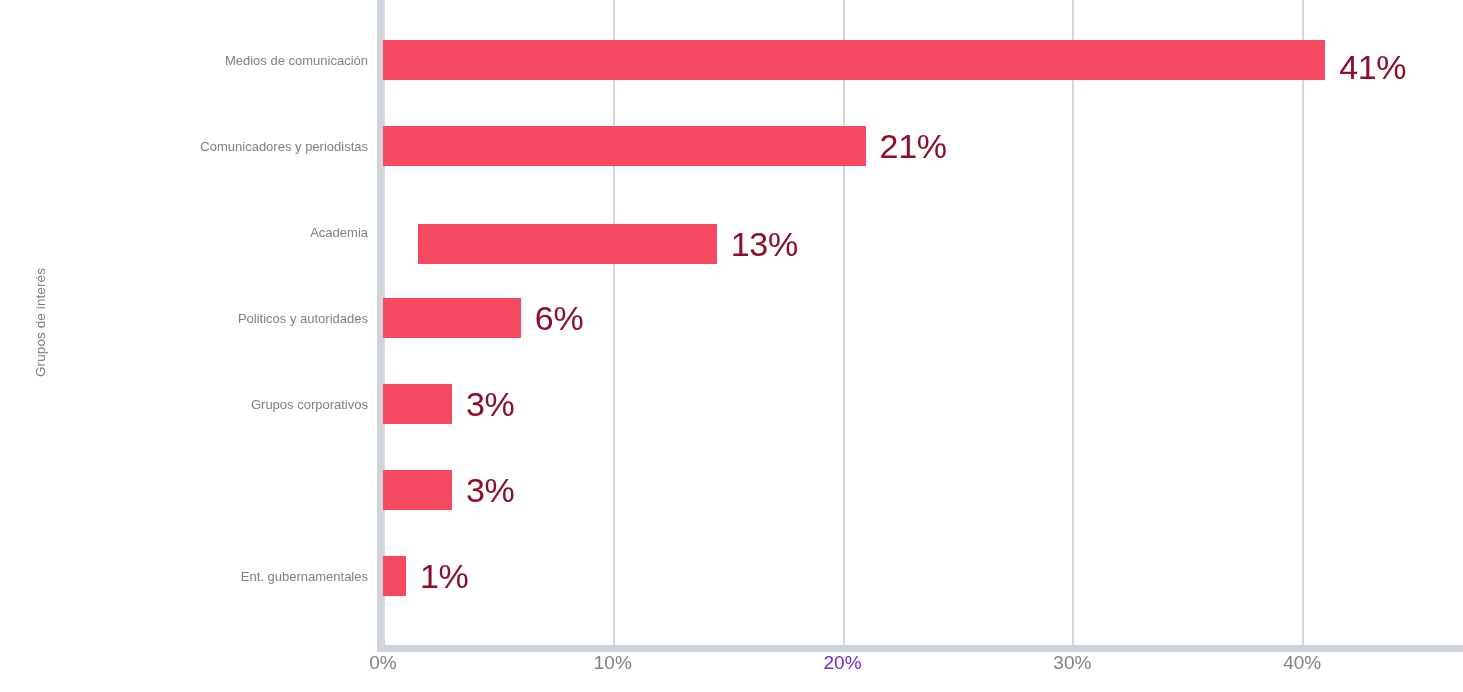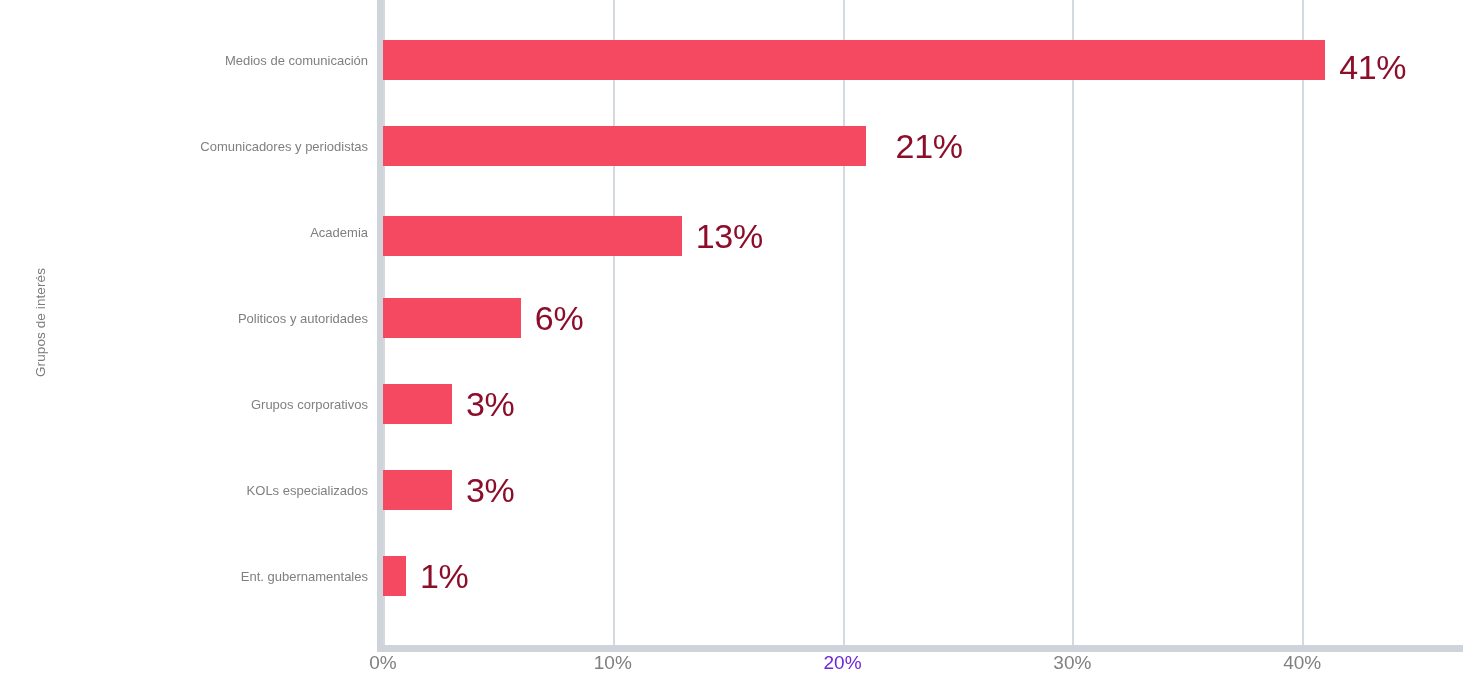--- a/index.html
+++ b/index.html
@@ -142,41 +142,40 @@
   <div id="y-axis-title">
     <span>Grupos de interés</span>
   </div>
 
   <div id="category-axis">
       <div class="cat-label" style="top: 60px; color: rgb(128, 128, 128);">Medios de comunicación</div>
       <div class="cat-label" style="top: 146px; color: rgb(128, 128, 128);">Comunicadores y periodistas</div>
       <div class="cat-label" style="top: 318px; color: rgb(128, 128, 128);">Politicos y autoridades</div>
       <div class="cat-label" style="top: 232px; color: rgb(128, 128, 128);">Academia</div>
       <div class="cat-label" style="top: 404px; color: rgb(128, 128, 128);">Grupos corporativos</div>
-      <div class="cat-label" style="top: 490px; color: rgb(128, 128, 128);">KOLs especializados</div>
       <div class="cat-label" style="top: 576px; color: rgb(128, 128, 128);">Ent. gubernamentales</div>
     </div>
 
   <div id="plot-area">
     <div id="axis-line-y"></div>
     <div id="axis-line-x"></div>
   <div class="gridline" style="left: 0px;"></div>
       <div class="gridline" style="left: 229.787px;"></div>
       <div class="gridline" style="left: 459.574px;"></div>
       <div class="gridline" style="left: 689.362px;"></div>
       <div class="gridline" style="left: 919.149px;"></div>
       <div class="bar-group" style="top: 60px;">
         <div class="bar" style="width: 942.128px; background: rgb(244, 73, 97);"></div>
         <div class="bar-value" style="color: rgb(140, 14, 43); margin-top: 14px;">41%</div>
       </div>
-      <div class="bar-group" style="top: 146px; gap: 16px;">
+      <div class="bar-group" style="top: 146px;">
         <div class="bar" style="width: 482.553px; background: rgb(244, 73, 97);"></div>
         <div class="bar-value" style="color: rgb(140, 14, 43);">21%</div>
       </div>
-      <div class="bar-group" style="top: 236px;">
+      <div class="bar-group" style="top: 244px; margin-left: 35px;">
         <div class="bar" style="width: 298.723px; background: rgb(244, 73, 97);"></div>
         <div class="bar-value" style="color: rgb(140, 14, 43);">13%</div>
       </div>
       <div class="bar-group" style="top: 318px;">
         <div class="bar" style="width: 137.872px; background: rgb(244, 73, 97);"></div>
         <div class="bar-value" style="color: rgb(140, 14, 43);">6%</div>
       </div>
       <div class="bar-group" style="top: 404px;">
         <div class="bar" style="width: 68.9362px; background: rgb(244, 73, 97);"></div>
         <div class="bar-value" style="color: rgb(140, 14, 43);">3%</div>

